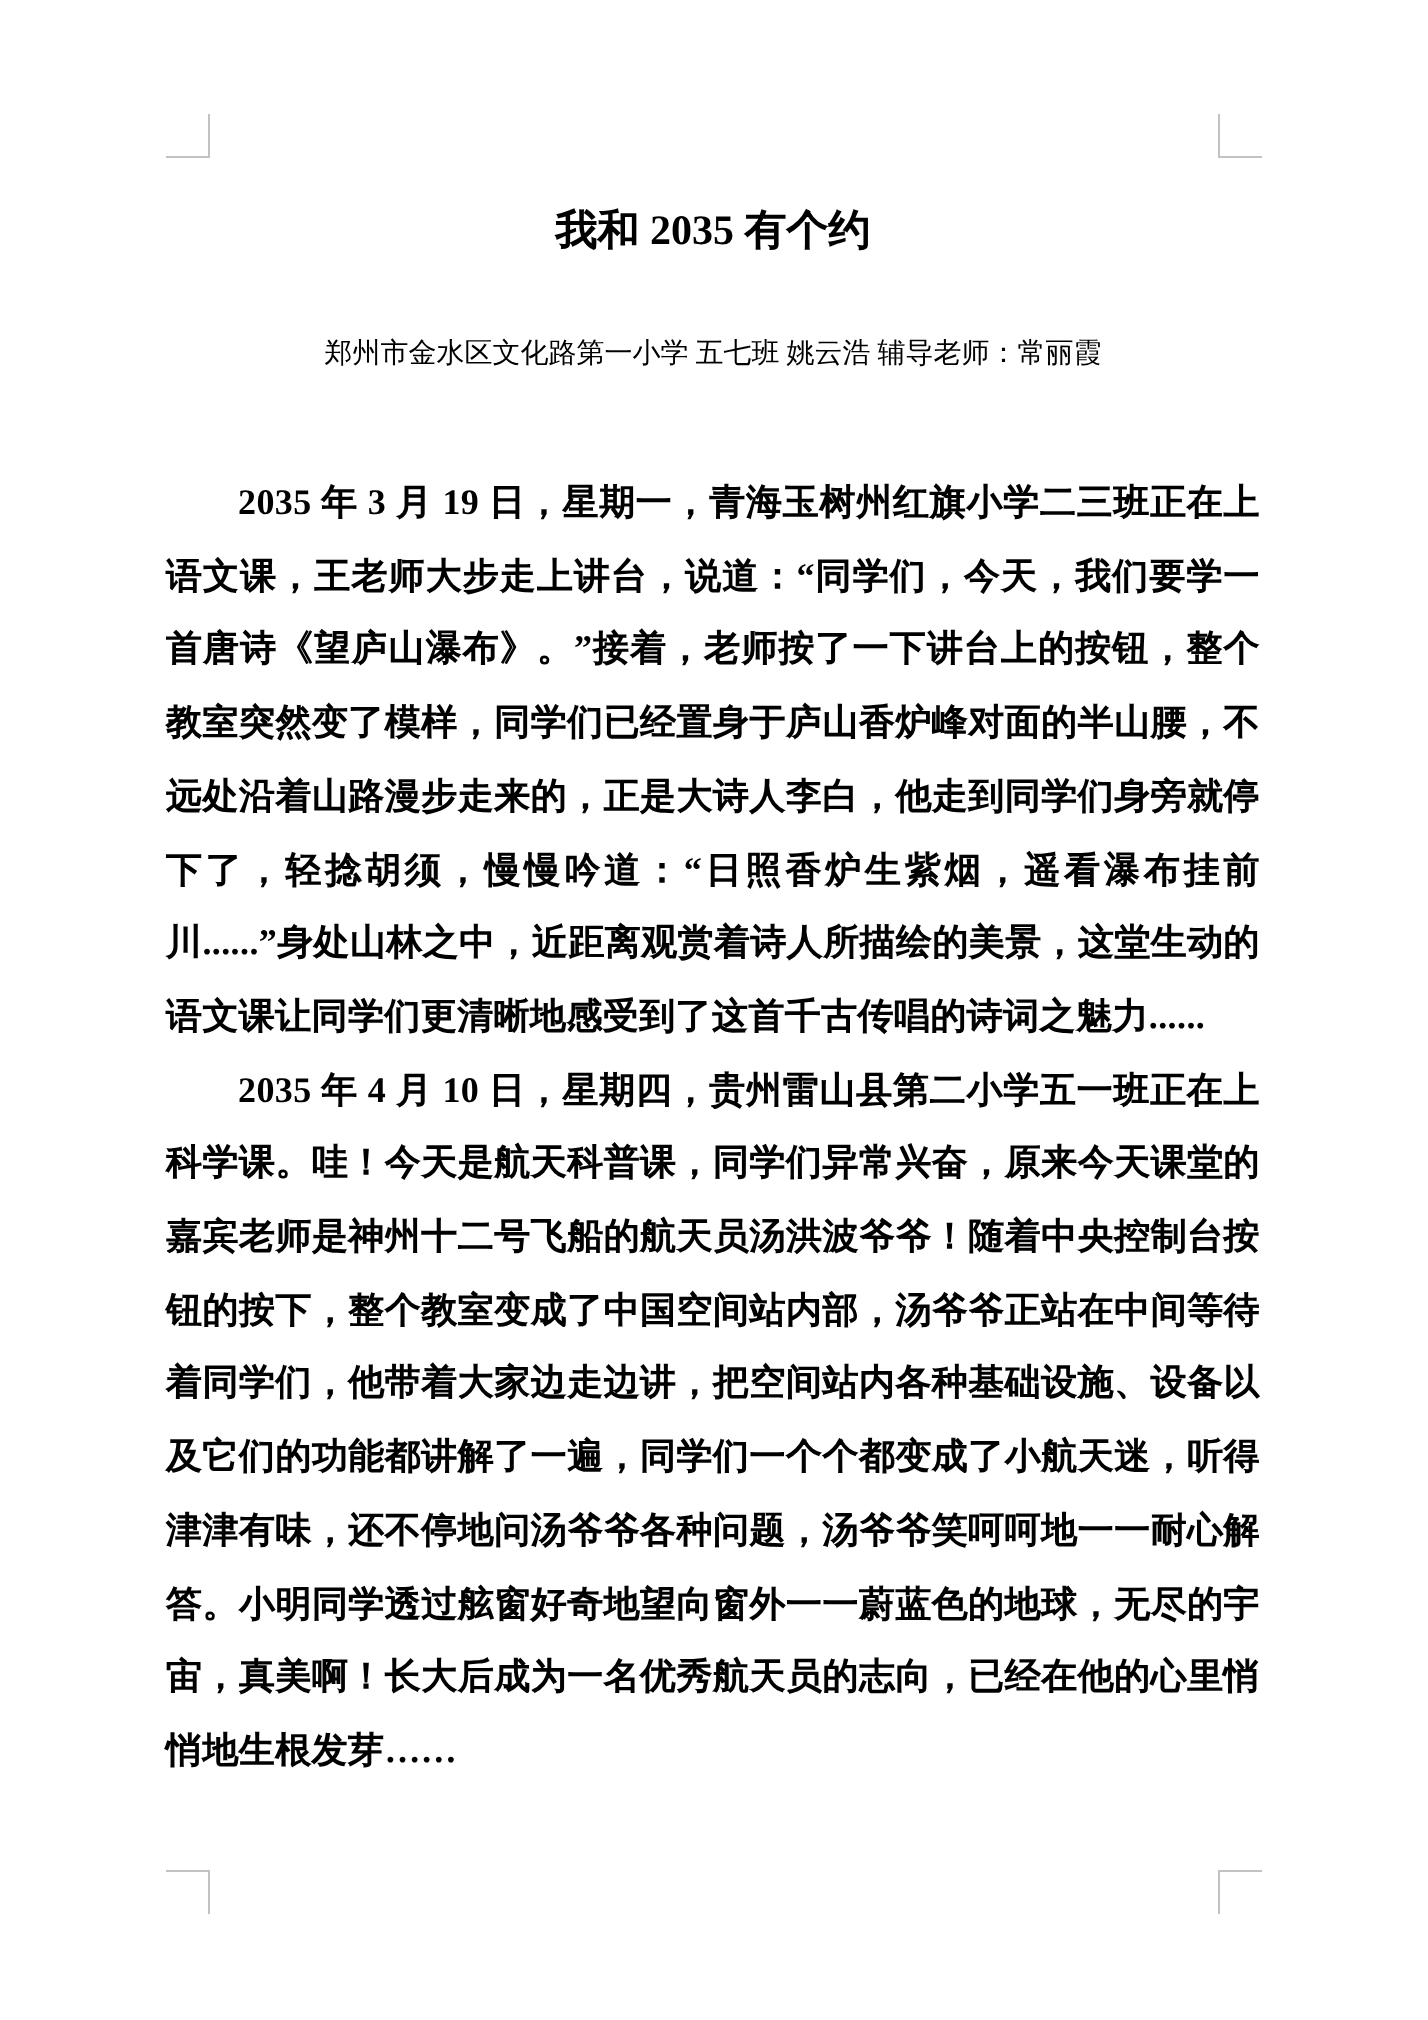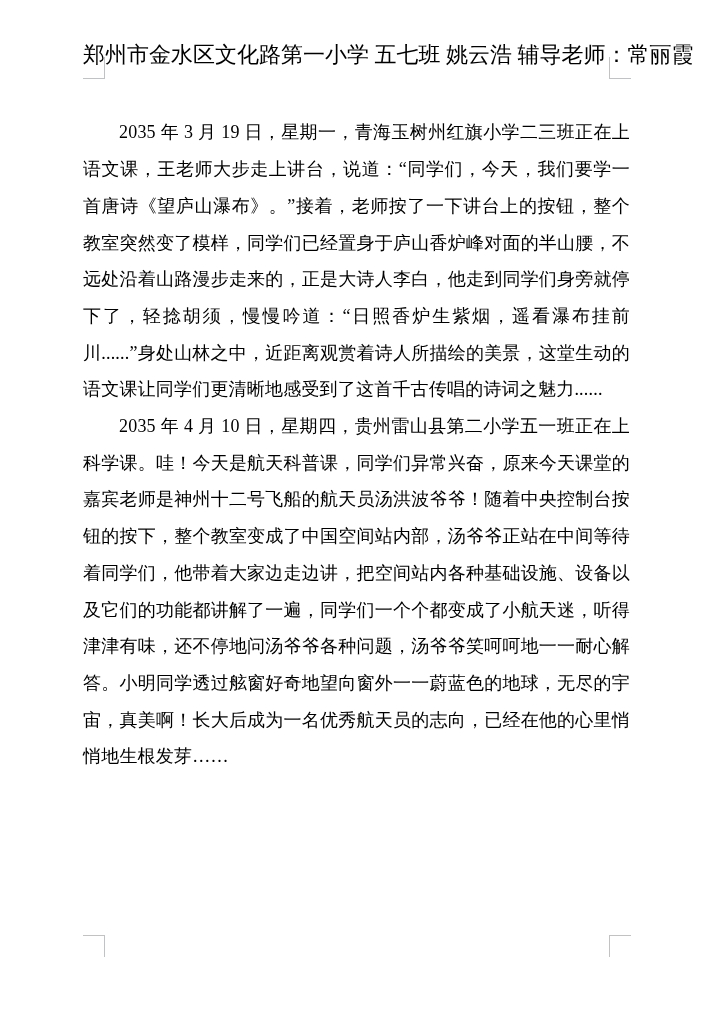--- a/index.html
+++ b/index.html
@@ -35,48 +35,50 @@
   }
   .doc-title {
     margin: 103px 0 0 0;
     font-size: 21px;
     font-weight: bold;
     text-align: center;
     line-height: 1.2;
   }
   .doc-byline {
     margin: 42px 0 0 0;
-    font-size: 22px;
+    font-size: 14px;
     text-align: center;
     line-height: 1.2;
     white-space: nowrap;
   }
   .doc-body {
     margin-top: 46px;
   }
   .doc-body p {
     margin: 0;
     font-size: 18px;
     line-height: 36.7px;
     text-align: justify;
     text-indent: 2em;
     letter-spacing: 0.2px;
+    font-weight: bold;
   }
 </style>
 </head>
 <body>
 
 <div class="page">
 
   <div class="crop-mark tl"></div>
   <div class="crop-mark tr"></div>
   <div class="crop-mark bl"></div>
   <div class="crop-mark br"></div>
 
   <div class="content">
+    <h1 class="doc-title">我和 2035 有个约</h1>
 
     <div class="doc-byline">郑州市金水区文化路第一小学 五七班 姚云浩 辅导老师：常丽霞</div>
 
     <div class="doc-body">
       <p>2035 年 3 月 19 日，星期一，青海玉树州红旗小学二三班正在上语文课，王老师大步走上讲台，说道：“同学们，今天，我们要学一首唐诗《望庐山瀑布》。”接着，老师按了一下讲台上的按钮，整个教室突然变了模样，同学们已经置身于庐山香炉峰对面的半山腰，不远处沿着山路漫步走来的，正是大诗人李白，他走到同学们身旁就停下了，轻捻胡须，慢慢吟道：“日照香炉生紫烟，遥看瀑布挂前川......”身处山林之中，近距离观赏着诗人所描绘的美景，这堂生动的语文课让同学们更清晰地感受到了这首千古传唱的诗词之魅力......</p>
       <p>2035 年 4 月 10 日，星期四，贵州雷山县第二小学五一班正在上科学课。哇！今天是航天科普课，同学们异常兴奋，原来今天课堂的嘉宾老师是神州十二号飞船的航天员汤洪波爷爷！随着中央控制台按钮的按下，整个教室变成了中国空间站内部，汤爷爷正站在中间等待着同学们，他带着大家边走边讲，把空间站内各种基础设施、设备以及它们的功能都讲解了一遍，同学们一个个都变成了小航天迷，听得津津有味，还不停地问汤爷爷各种问题，汤爷爷笑呵呵地一一耐心解答。小明同学透过舷窗好奇地望向窗外一一蔚蓝色的地球，无尽的宇宙，真美啊！长大后成为一名优秀航天员的志向，已经在他的心里悄悄地生根发芽……</p>
     </div>
   </div>
 
 </div>

